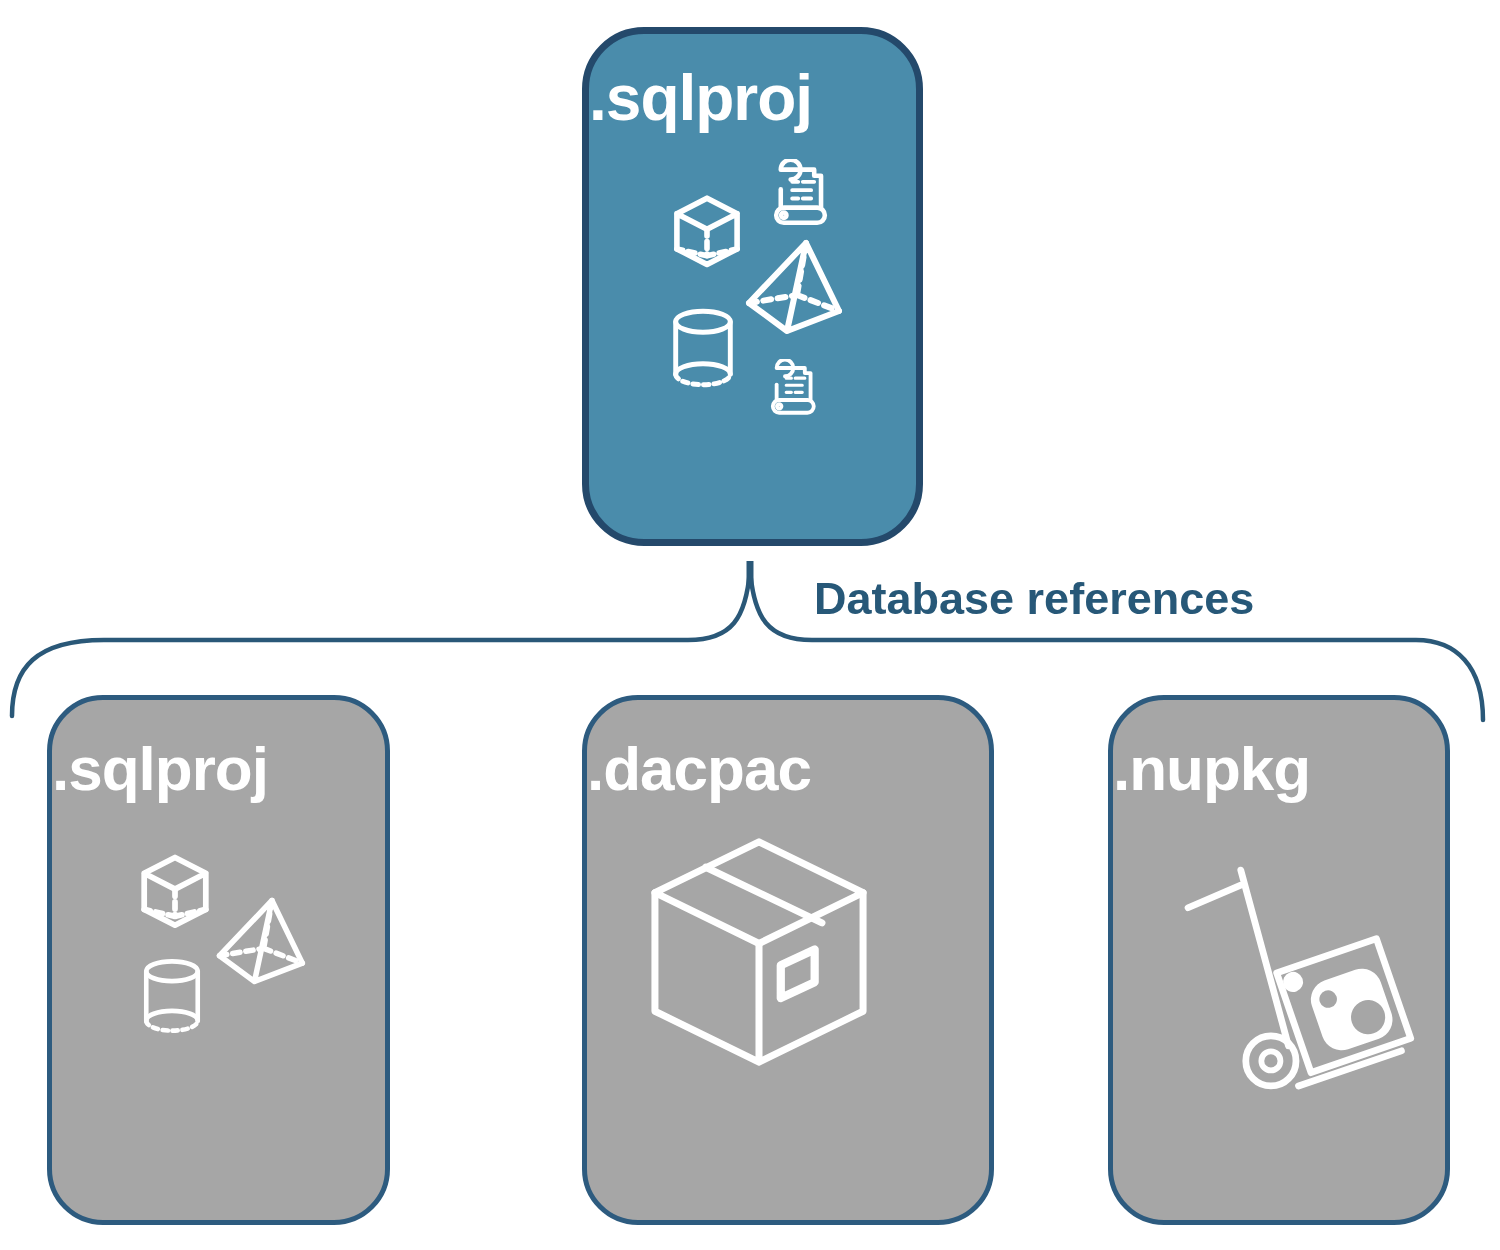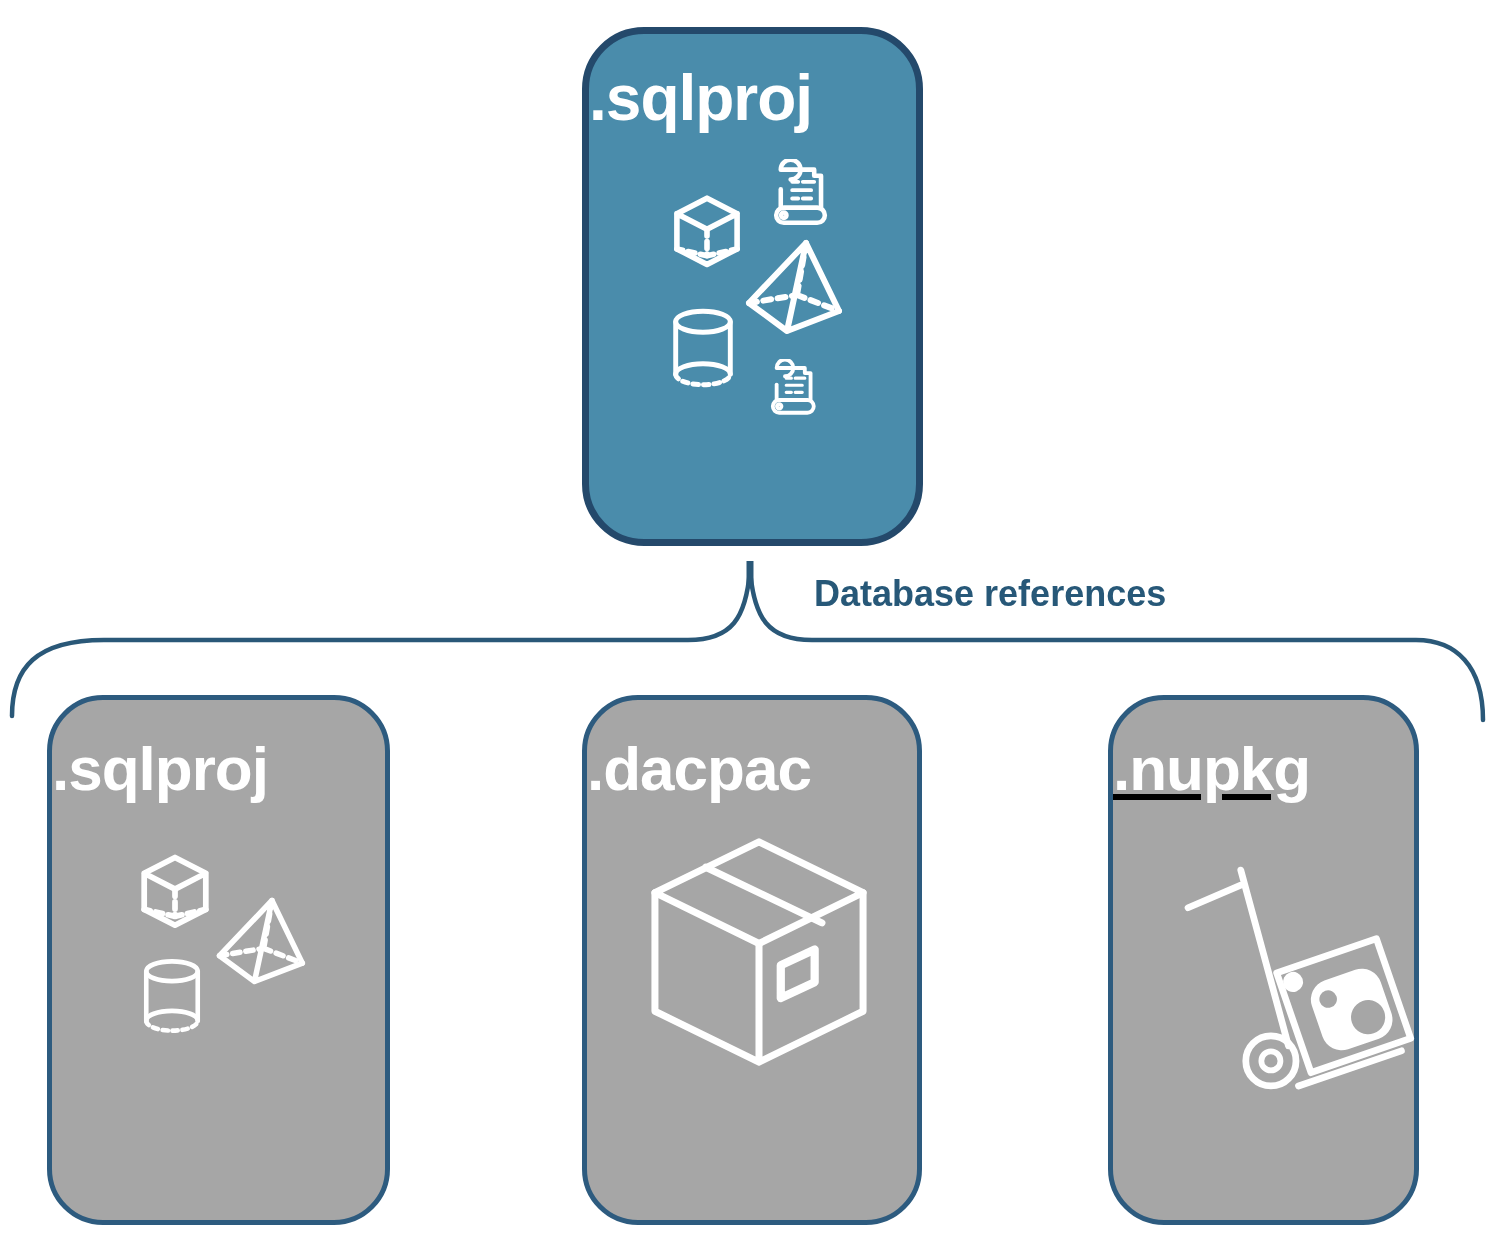--- a/index.html
+++ b/index.html
@@ -16,27 +16,27 @@
     left:582px;top:27px;width:341px;height:519px;
     background:#4A8CAB;border:7px solid #24496B;border-radius:62px;
   }
   .top-box .title{margin-top:32px;font-size:64px;}
   .child{
     top:695px;height:530px;
     background:#A6A6A6;border:5px solid #2D5B7F;border-radius:56px;
   }
   .child .title{margin-top:38px;font-size:62px;}
   #child-0{left:47px;width:343px;}
-  #child-1{left:582px;width:340px;}
-  #child-2{left:1108px;width:311px;text-decoration:underline;}
+  #child-1{left:582px;width:412px;}
+  #child-2{left:1108px;width:342px;}
   .icon{position:absolute;}
   .brace-svg{position:absolute;left:0;top:0;}
   .connector-label{
     position:absolute;left:814px;top:576px;
-    font-weight:bold;font-size:36px;color:#275878;line-height:1;white-space:nowrap;
+    font-weight:bold;font-size:45px;color:#275878;line-height:1;white-space:nowrap;
   }
   .hidden-defs{position:absolute;width:0;height:0;overflow:hidden;}
 </style>
 </head>
 <body>
 
 <div class="canvas">
 
   <svg class="hidden-defs" aria-hidden="true">
     <defs>

